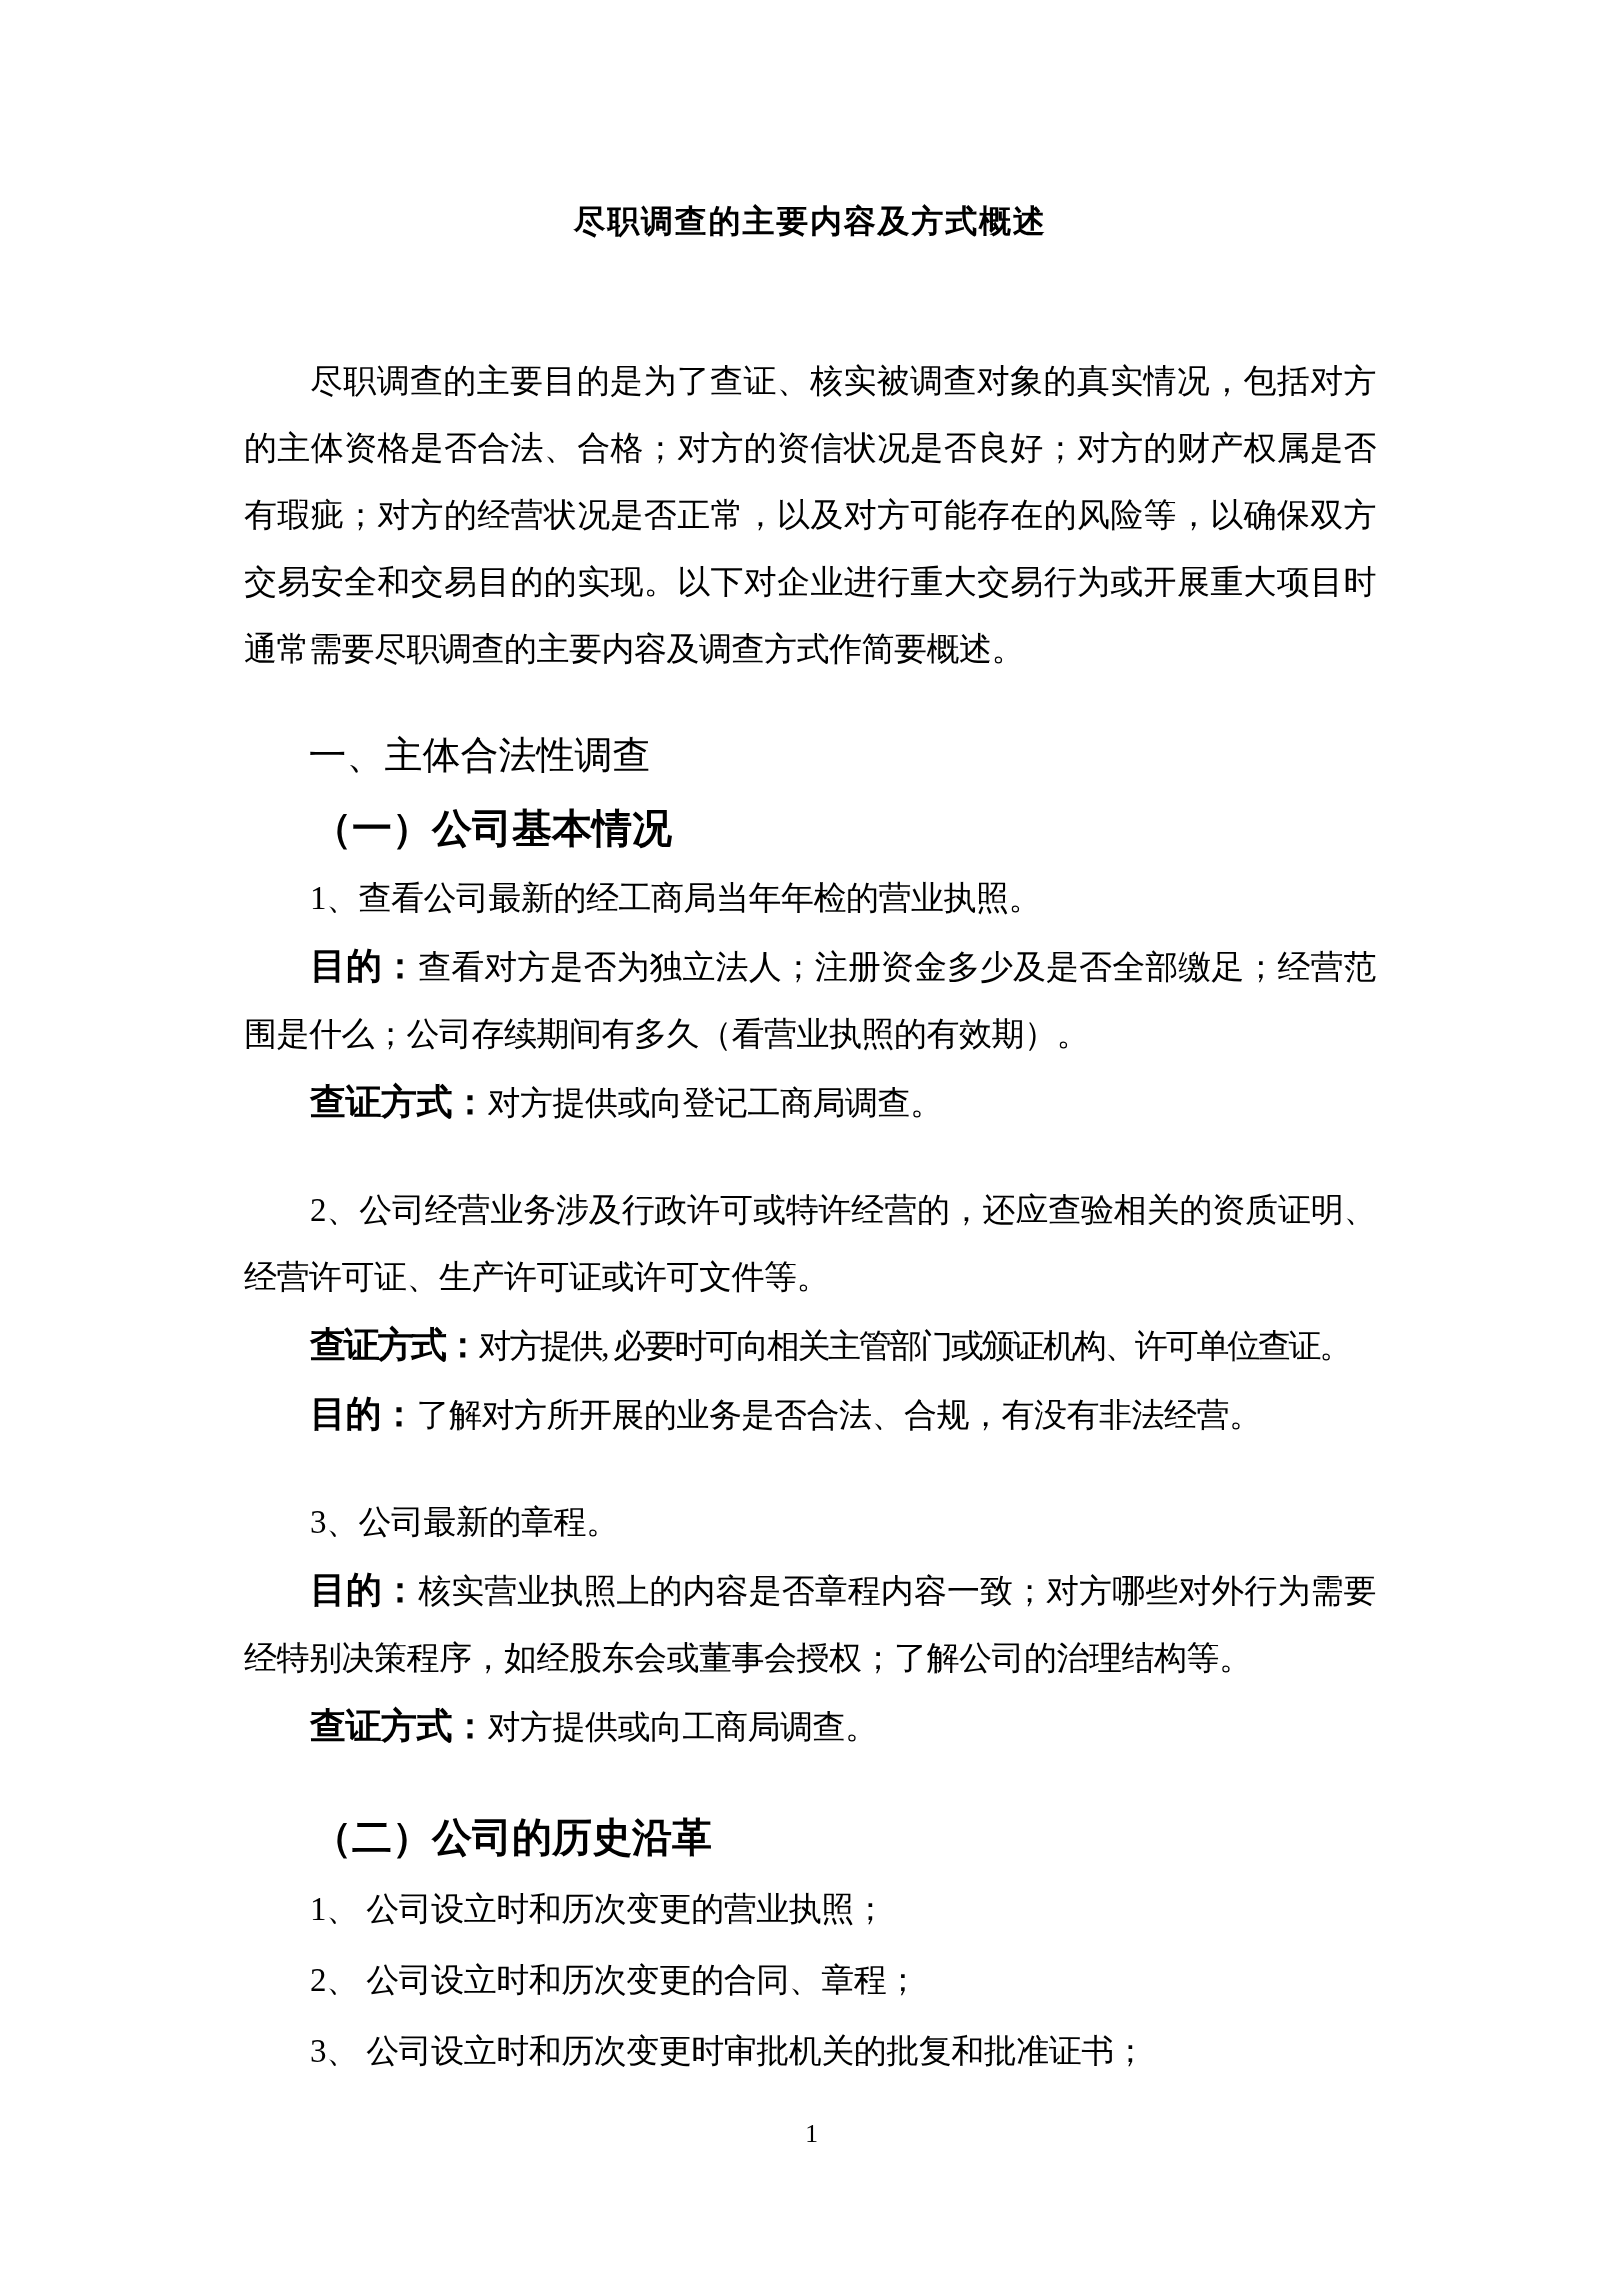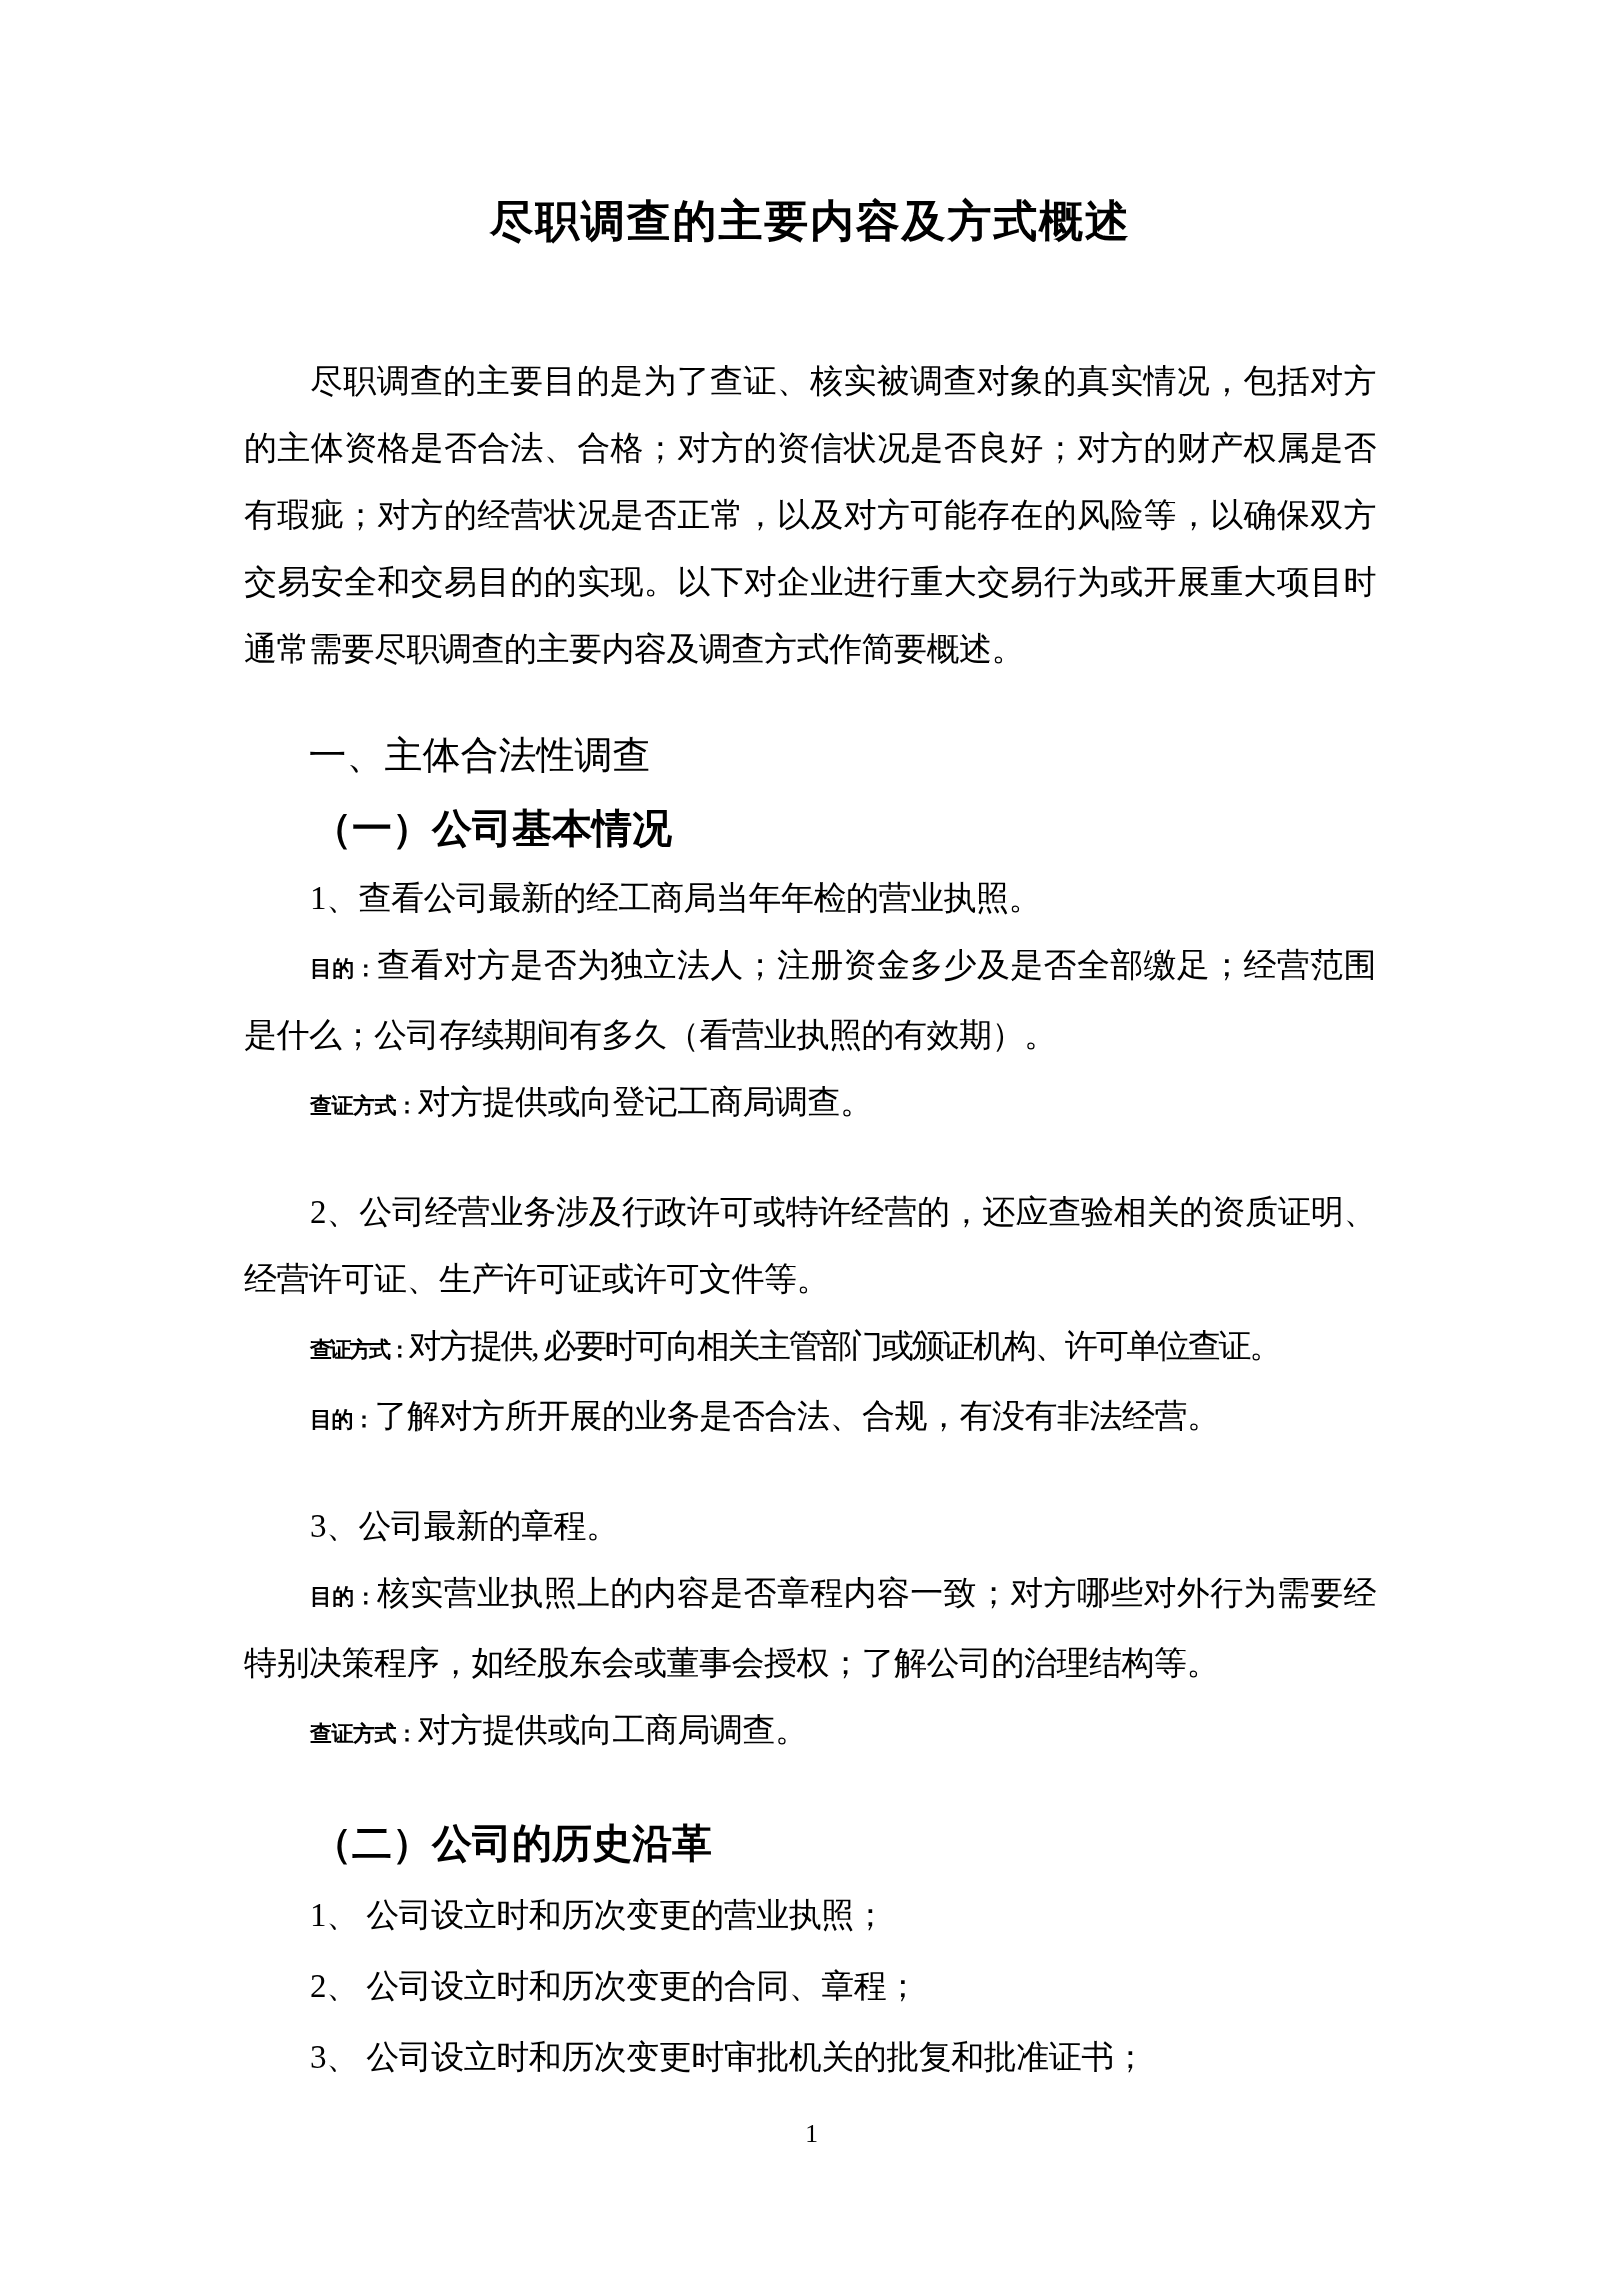--- a/index.html
+++ b/index.html
@@ -14,21 +14,21 @@
     background: #ffffff;
     color: #000000;
     font-family: "Liberation Serif", "DejaVu Serif", serif;
     overflow: hidden;
   }
   .content {
     padding: 186px 247px 0 244px; 
   }
   .doc-title {
     text-align: center;
-    font-size: 44px;
+    font-size: 32px;
     line-height: 71px;
     font-weight: 700;
     letter-spacing: 1.8px;
   }
   .para {
     margin: 0;
     font-size: 33px;
     line-height: 67px;
     text-align: justify;
     text-justify: inter-character;
@@ -51,21 +51,21 @@
     line-height: 73px;
     font-weight: 700;
     text-indent: 1.7em;
   }
   .mt-gap {
     margin-top: 40px;
   }
   .label {
     font-family: "Liberation Sans", "DejaVu Sans", sans-serif;
     font-weight: 700;
-    font-size: 22px;
+    font-size: 36px;
   }
   .tight {
     letter-spacing: -2.3px;
   }
   .sub2-item {
     line-height: 71px;
   }
   .page-number {
     position: absolute;
     top: 2118px;

